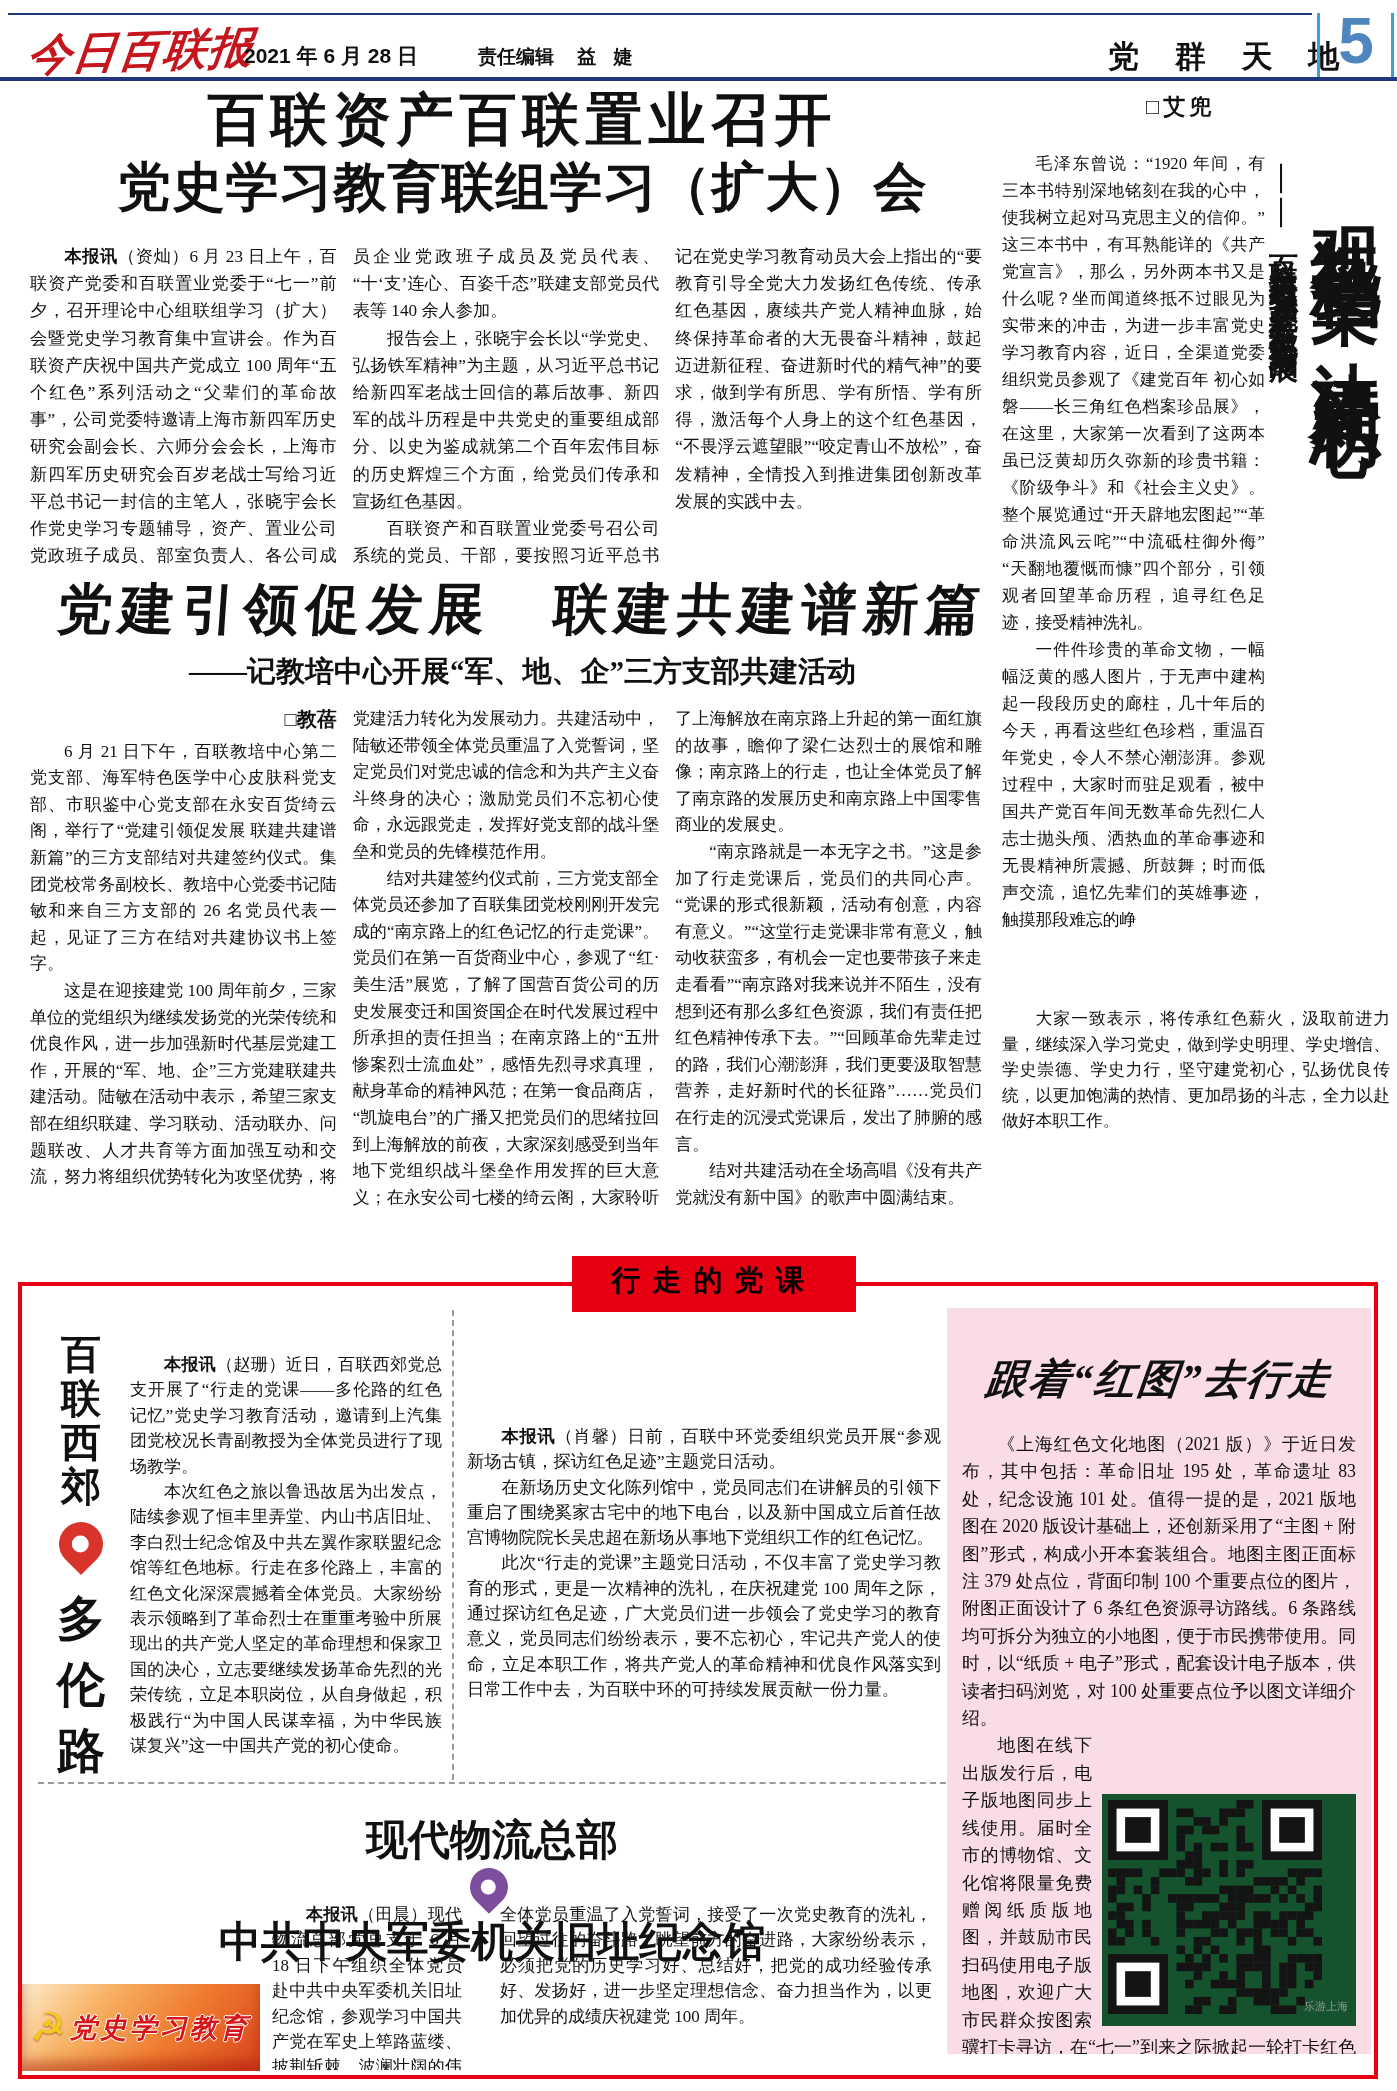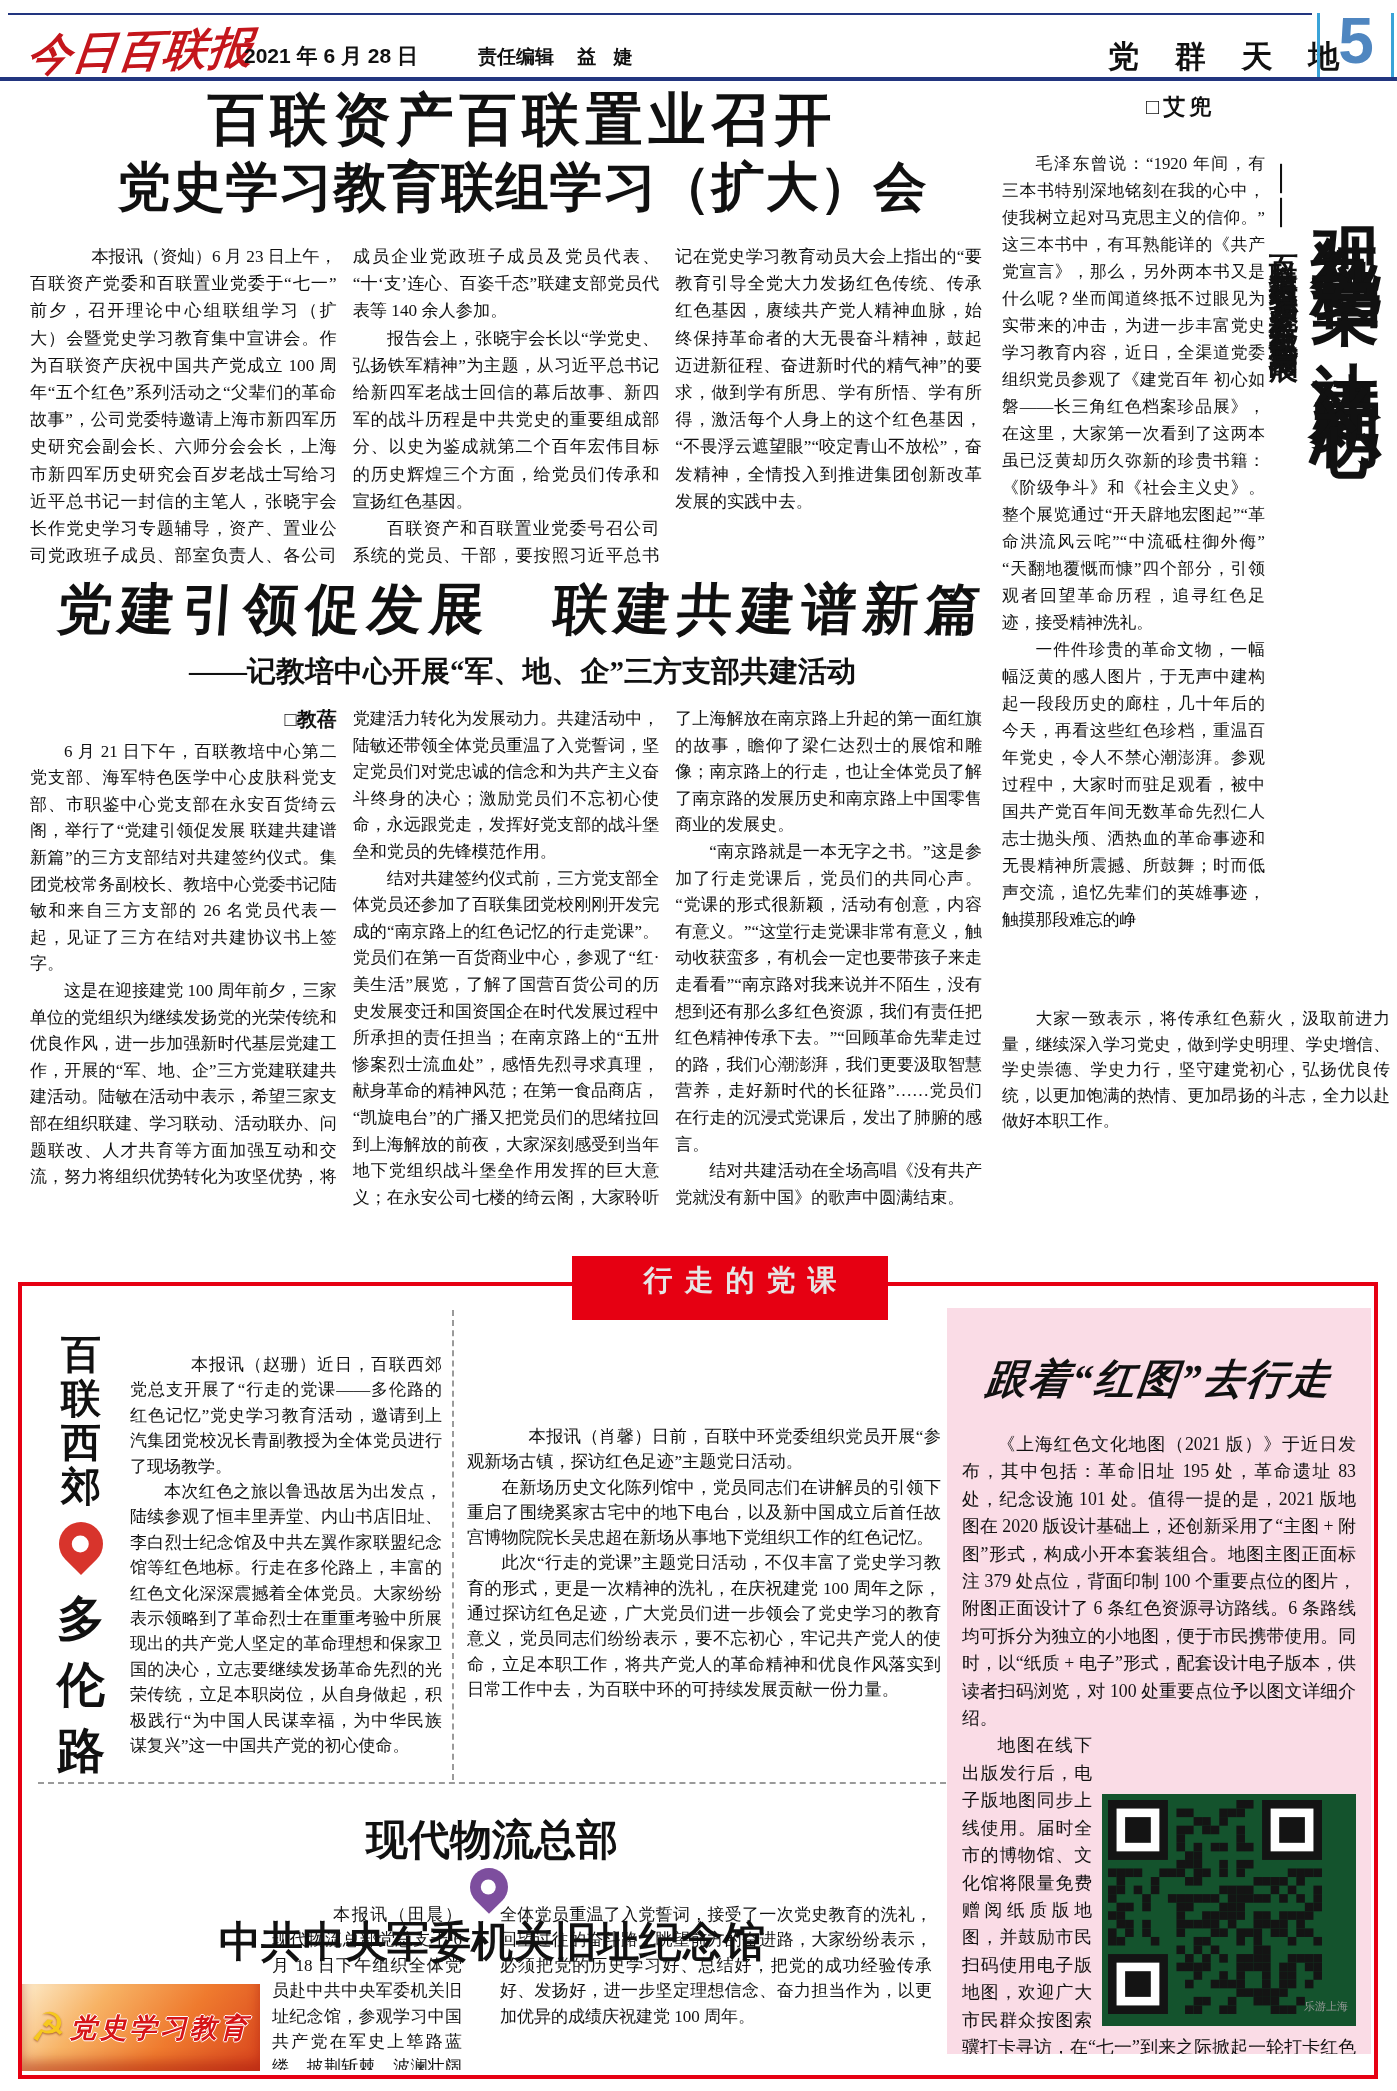--- a/index.html
+++ b/index.html
@@ -3,21 +3,21 @@
 <meta charset="utf-8">
 <style>
   html,body{margin:0;padding:0;background:#fff;}
   .page{position:relative;width:1397px;height:2091px;margin:0 auto;background:#fff;
         font-family:"Liberation Serif","DejaVu Serif",serif;color:#111;overflow:hidden;}
   .abs{position:absolute;}
   .hei{font-family:"Liberation Sans","DejaVu Sans",sans-serif;}
   .just{text-align:justify;}
   p{margin:0;}
   .ind{text-indent:2em;}
-  .dl{font-weight:400;font-family:"Liberation Sans","DejaVu Sans",sans-serif;margin-left:27px;}
+  .dl{font-weight:700;font-family:"Liberation Sans","DejaVu Sans",sans-serif;}
 
   
   .rule-thin{left:8px;top:13px;width:1304px;height:2px;background:#22357f;}
   .rule-thick{left:0;top:77px;width:1397px;height:4px;background:#22357f;}
   .logo{left:28px;top:22px;font-size:44px;font-weight:900;font-style:italic;color:#c4161c;
         transform:skewX(-8deg) rotate(-2deg);letter-spacing:1px;white-space:nowrap;}
   .hdate{left:244px;top:42px;font-size:21px;font-weight:700;white-space:nowrap;}
   .heditor{left:478px;top:44px;font-size:19px;font-weight:700;white-space:nowrap;}
   .heditor b{margin-left:18px;letter-spacing:6px;}
   .hsection{left:1108px;top:36px;font-size:31px;font-weight:700;letter-spacing:14px;white-space:nowrap;}
@@ -44,22 +44,22 @@
   
   .joint-title{left:30px;top:580px;width:985px;text-align:center;font-size:55px;font-weight:900;
                letter-spacing:7px;transform:skewX(-4deg);line-height:1.1;}
   .joint-sub{left:30px;top:652px;width:985px;text-align:center;font-size:29px;font-weight:700;}
   .joint-body{left:30px;top:706px;width:952px;height:538px;column-count:3;column-gap:16px;
               font-size:17px;line-height:26.6px;overflow:hidden;}
   .byline-c{text-align:right;text-indent:0;font-weight:700;font-size:20px;margin-bottom:6px;}
 
   
   .wbox{left:18px;top:1282px;width:1352px;height:789px;border:4px solid #e60012;background:#fff;}
-  .wtab{left:572px;top:1256px;width:284px;height:64px;background:#e60012;color:#e5e5e5;z-index:3;
-        font-size:29px;font-weight:700;letter-spacing:12px;text-align:center;line-height:48px;padding-left:32px;}
+  .wtab{left:572px;top:1256px;width:284px;height:56px;background:#e60012;color:#000000;z-index:3;
+        font-size:29px;font-weight:700;letter-spacing:12px;text-align:center;line-height:48px;}
   .vlabel{left:42px;top:1332px;width:78px;text-align:center;}
   .vlabel .t{font-size:40px;font-weight:900;line-height:44px;width:44px;margin:0 auto;word-break:break-all;
              font-family:"Liberation Sans","DejaVu Sans",sans-serif;}
   .vlabel .b{font-size:48px;font-weight:900;line-height:66px;width:52px;margin:0 auto;word-break:break-all;
              font-family:"Liberation Sans","DejaVu Sans",sans-serif;}
   .pin{display:inline-block;border-radius:50% 50% 50% 0;transform:rotate(-45deg);position:relative;}
   .pin::after{content:"";position:absolute;background:#fff;border-radius:50%;}
   .pin.red{width:44px;height:44px;background:#d8342c;margin:14px auto 16px auto;}
   .pin.red::after{width:17px;height:17px;top:13px;left:13px;}
   .pin.orange{width:42px;height:42px;background:#e77b23;margin:0 16px 10px 10px;flex:0 0 auto;}

